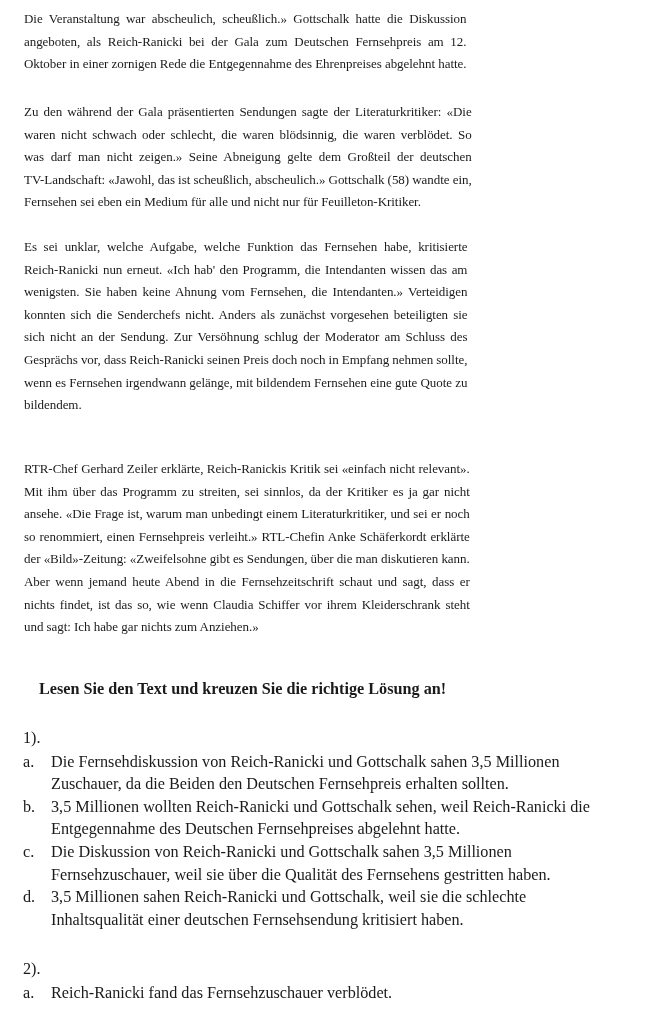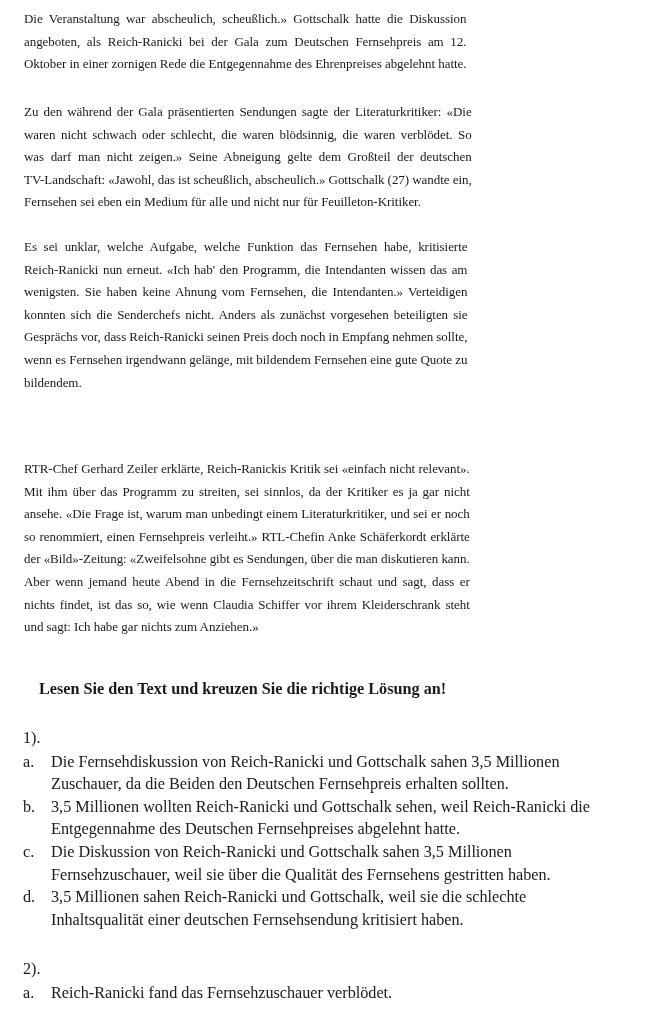--- a/index.html
+++ b/index.html
@@ -80,29 +80,30 @@
   <p class="para" id="p1">
     <span class="ln">Die Veranstaltung war abscheulich, scheußlich.» Gottschalk hatte die Diskussion</span>
     <span class="ln">angeboten, als Reich-Ranicki bei der Gala zum Deutschen Fernsehpreis am 12.</span>
     <span class="ln last">Oktober in einer zornigen Rede die Entgegennahme des Ehrenpreises abgelehnt hatte.</span>
   </p>
 
   <p class="para" id="p2">
     <span class="ln">Zu den während der Gala präsentierten Sendungen sagte der Literaturkritiker: «Die</span>
     <span class="ln">waren nicht schwach oder schlecht, die waren blödsinnig, die waren verblödet. So</span>
     <span class="ln">was darf man nicht zeigen.» Seine Abneigung gelte dem Großteil der deutschen</span>
-    <span class="ln">TV-Landschaft: «Jawohl, das ist scheußlich, abscheulich.» Gottschalk (27) wandte ein,</span>
+    <span class="ln">TV-Landschaft: «Jawohl, das ist scheußlich, abscheulich.» Gottschalk (58) wandte ein,</span>
     <span class="ln last">Fernsehen sei eben ein Medium für alle und nicht nur für Feuilleton-Kritiker.</span>
   </p>
 
   <p class="para" id="p3">
     <span class="ln">Es sei unklar, welche Aufgabe, welche Funktion das Fernsehen habe, kritisierte</span>
     <span class="ln">Reich-Ranicki nun erneut. «Ich hab' den Programm, die Intendanten wissen das am</span>
     <span class="ln">wenigsten. Sie haben keine Ahnung vom Fernsehen, die Intendanten.» Verteidigen</span>
     <span class="ln">konnten sich die Senderchefs nicht. Anders als zunächst vorgesehen beteiligten sie</span>
+    <span class="ln">sich nicht an der Sendung. Zur Versöhnung schlug der Moderator am Schluss des</span>
     <span class="ln">Gesprächs vor, dass Reich-Ranicki seinen Preis doch noch in Empfang nehmen sollte,</span>
     <span class="ln">wenn es Fernsehen irgendwann gelänge, mit bildendem Fernsehen eine gute Quote zu</span>
     <span class="ln last">bildendem.</span>
   </p>
 
   <p class="para" id="p4">
     <span class="ln">RTR-Chef Gerhard Zeiler erklärte, Reich-Ranickis Kritik sei «einfach nicht relevant».</span>
     <span class="ln">Mit ihm über das Programm zu streiten, sei sinnlos, da der Kritiker es ja gar nicht</span>
     <span class="ln">ansehe. «Die Frage ist, warum man unbedingt einem Literaturkritiker, und sei er noch</span>
     <span class="ln">so renommiert, einen Fernsehpreis verleiht.» RTL-Chefin Anke Schäferkordt erklärte</span>

